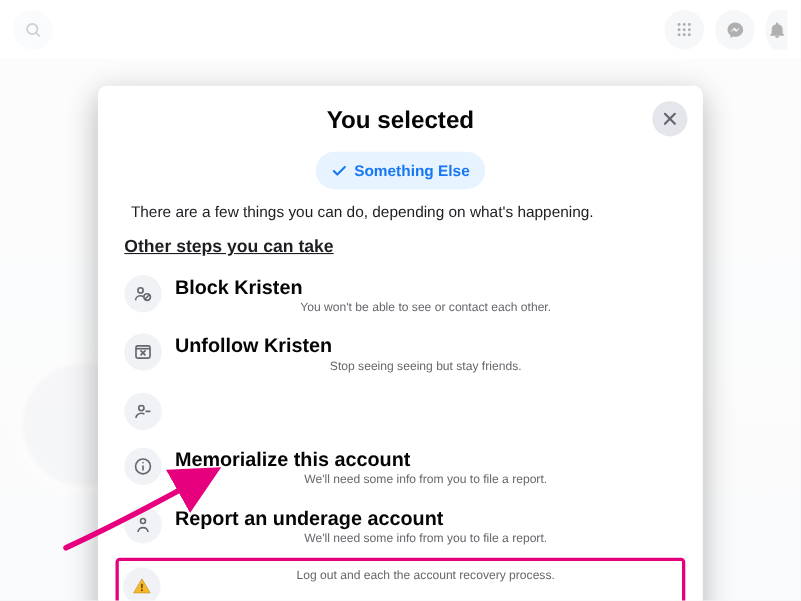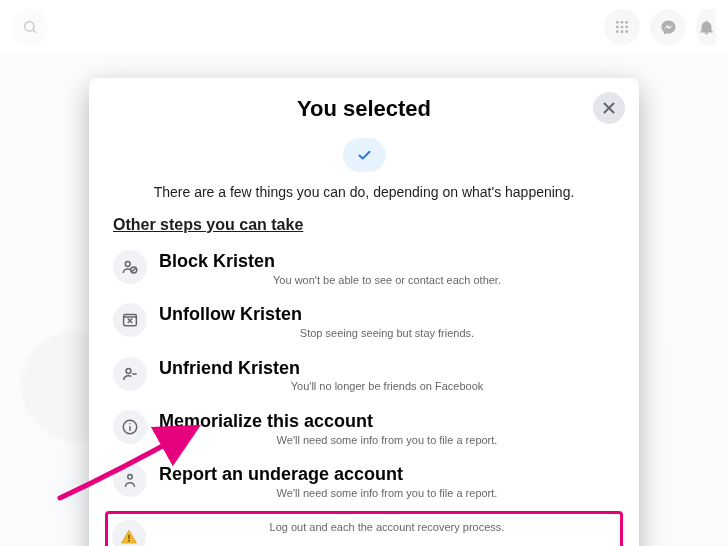--- a/index.html
+++ b/index.html
@@ -85,21 +85,21 @@
     color:#606770; cursor:pointer;
   }
   .chip-row { display:flex; justify-content:center; padding: 4px 0 10px;}
   .chip {
     display:inline-flex; align-items:center; gap:6px;
     background:#e7f3ff; color:#1877f2;
     height:34px; padding:0 14px; border-radius:18px;
     font-size:14px; font-weight:600;
   }
   .intro {
-    text-align:center; font-size:14px; color:#1c1e21;
+    text-align:left; font-size:14px; color:#1c1e21;
     padding: 2px 30px 14px;
   }
   .section-title {
     font-size:16px; font-weight:700; padding: 2px 24px 8px; text-decoration: underline;
   }
   .option-list { padding: 0 18px; }
   .option {
     display:flex; align-items:flex-start; gap:12px;
     padding: 8px 6px; border-radius:8px;
   }
@@ -201,20 +201,21 @@
     </div>
   </div>
 
   <div class="chip-row">
     <div class="chip">
       <span>
         <svg width="15" height="15" viewBox="0 0 24 24" fill="none" stroke="currentColor" stroke-width="3" stroke-linecap="round" stroke-linejoin="round">
             <polyline points="4 12 9 17 20 6"></polyline>
           </svg>
       </span>
+      <span>Something Else</span>
     </div>
   </div>
 
   <div class="intro">There are a few things you can do, depending on what's happening.</div>
 
   <div class="section-title">Other steps you can take</div>
 
   <div class="option-list">
 
     <div class="option">
@@ -254,24 +255,20 @@
     <div class="option">
       <div class="icon-wrap">
           <span>
         <svg width="18" height="18" viewBox="0 0 24 24" fill="none" stroke="currentColor" stroke-width="2">
               <circle cx="10" cy="8" r="3.2"></circle>
               <path d="M3.5 20c0-3.3 3-5.8 6.5-5.8 1.4 0 2.7.4 3.8 1.1"></path>
               <line x1="15" y1="12" x2="21" y2="12"></line>
             </svg>
       </span>
         </div>
-      <div class="texts">
-        <div class="opt-title">Unfriend Kristen</div>
-        <div class="opt-sub">You'll no longer be friends on Facebook</div>
-      </div>
     </div>
 
     <div class="option">
       <div class="icon-wrap">
           <span>
         <svg width="18" height="18" viewBox="0 0 24 24" fill="none" stroke="currentColor" stroke-width="2">
               <circle cx="12" cy="12" r="9"></circle>
               <line x1="12" y1="11" x2="12" y2="17"></line>
               <circle cx="12" cy="7.5" r="1" fill="currentColor" stroke="none"></circle>
             </svg>

